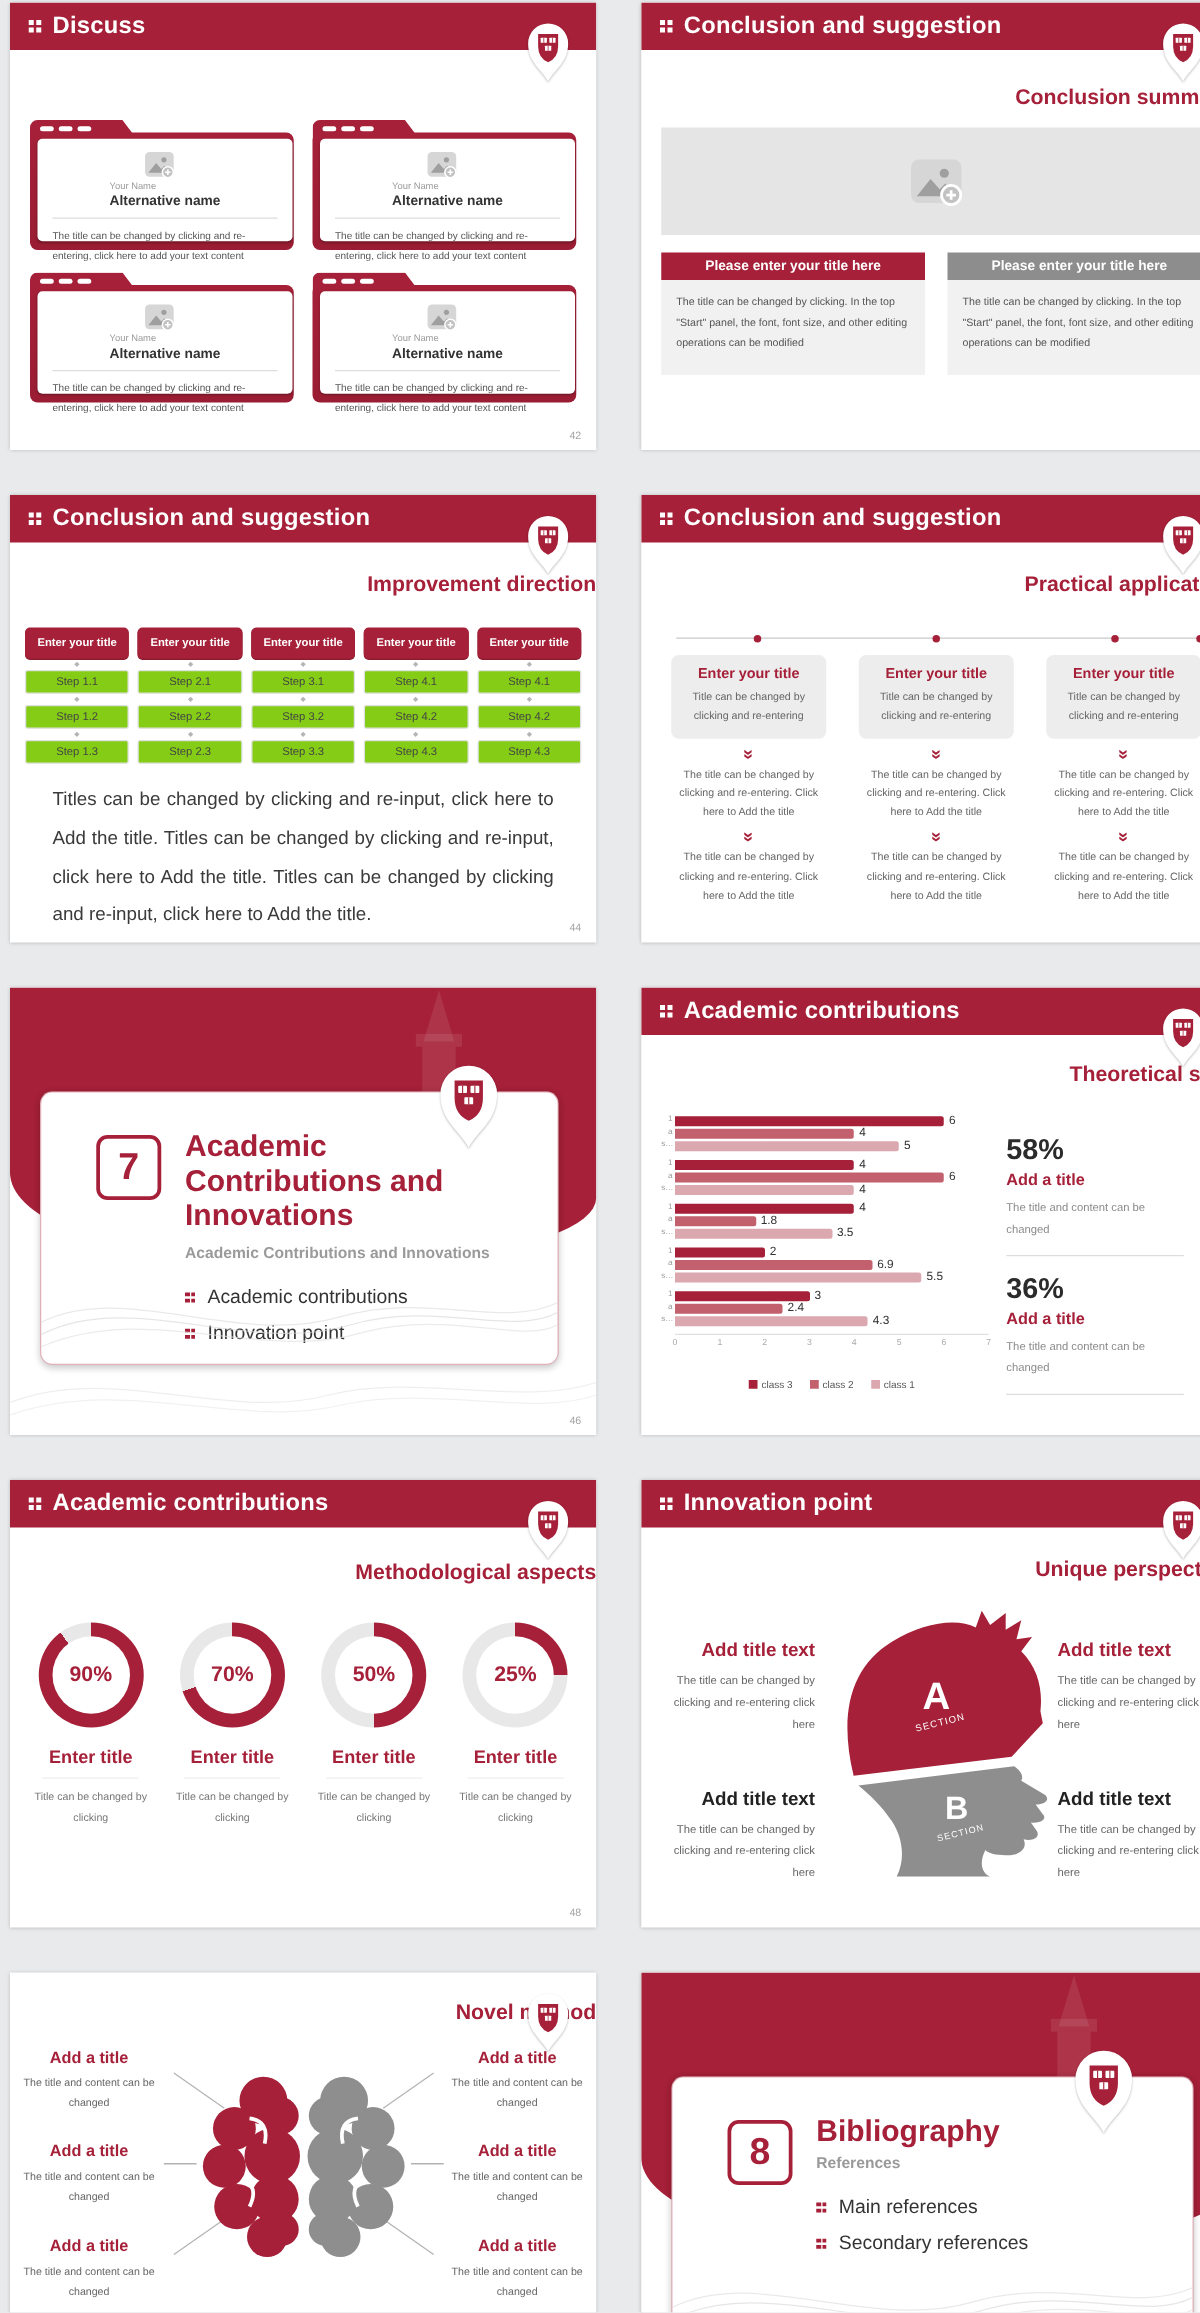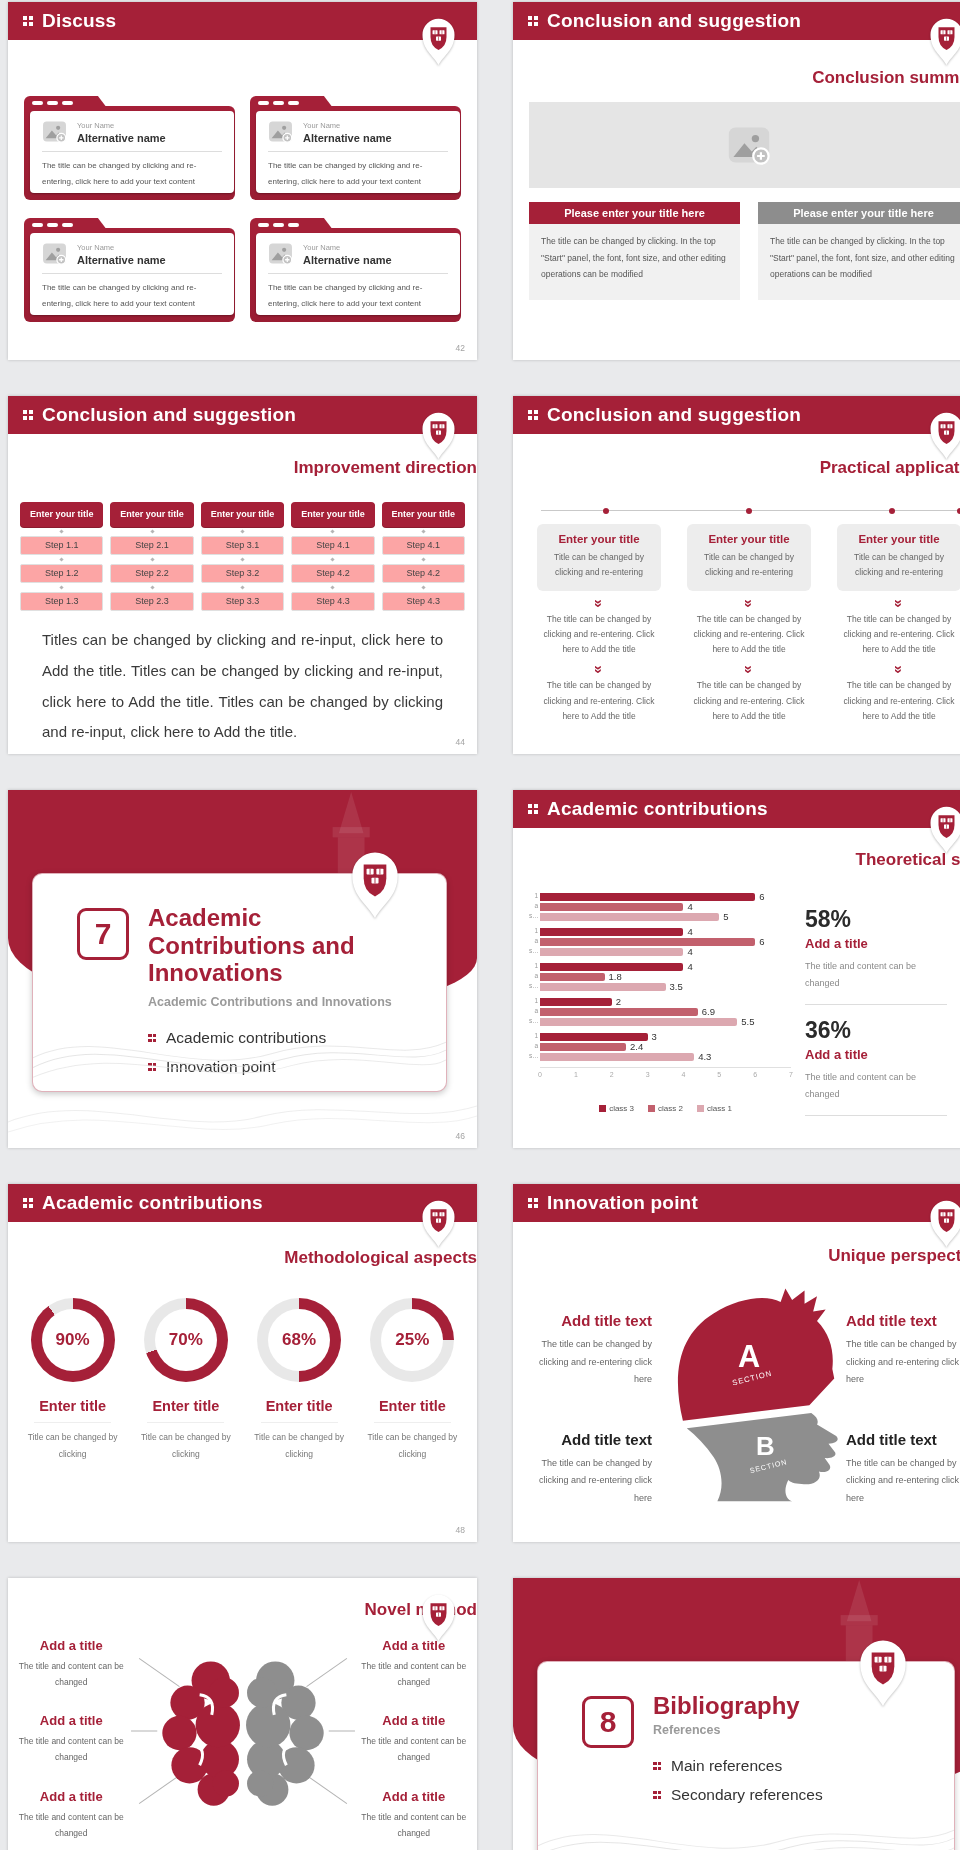--- a/index.html
+++ b/index.html
@@ -26,39 +26,39 @@
   
   .folders{display:grid;grid-template-columns:1fr 1fr;column-gap:15px;row-gap:18px;margin:56px 16px 0;}
   .folder{position:relative;height:104px;}
   .fback{position:absolute;left:0;right:0;top:10px;bottom:0;background:linear-gradient(180deg,var(--crimson),#9A1D33);border-radius:6px;}
   .ftab{position:absolute;left:0;top:0;width:86px;height:16px;background:var(--crimson);
         border-radius:6px 4px 0 0;clip-path:polygon(0 0,86% 0,100% 100%,0 100%);}
   .ftab i{position:absolute;top:5px;width:11px;height:3.5px;background:#fff;border-radius:2px;display:block;}
   .ftab i:nth-child(1){left:8px}.ftab i:nth-child(2){left:23px}.ftab i:nth-child(3){left:38px}
   .fcard{position:absolute;left:6px;right:1px;top:15px;bottom:7px;background:#fff;border-radius:4px;
          box-shadow:0 1px 2px rgba(0,0,0,.3);padding:8px 12px 0;}
-  .frow{display:flex;align-items:flex-end;}
+  .frow{display:flex;align-items:center;flex-direction:column;}
   .frow svg{flex:none;margin-right:10px;}
   .fname{font-size:7.5px;color:#9a9a9a;}
   .falt{font-size:11px;font-weight:bold;color:#333;margin-top:2px;}
   .fdiv{border-top:1px solid #ddd;margin:7px 0 6px;}
   .fbody{font-size:8px;color:#555;line-height:1.95;}
   
   .ph-box{margin:14px 16px 0;height:86px;background:#E5E5E5;display:flex;align-items:center;justify-content:center;}
   .panels{display:grid;grid-template-columns:1fr 1fr;column-gap:18px;margin:14px 16px 0;}
   .phead{height:22px;line-height:22px;text-align:center;color:#fff;font-weight:bold;font-size:11px;}
   .phead.red{background:var(--crimson);}
   .phead.gray{background:#8D8D8D;}
   .pbody{background:#F1F1F1;padding:9px 12px;font-size:8.5px;color:#555;line-height:1.95;min-height:58px;}
   
   .stepcols{display:grid;grid-template-columns:repeat(5,1fr);column-gap:7px;margin:24px 12px 0;}
   .sbtn{background:var(--crimson);color:#fff;font-weight:bold;font-size:9px;text-align:center;
         height:25px;line-height:25px;border-radius:4px;box-shadow:0 1px 0 var(--crimson-dark);}
   .sdia{width:3px;height:3px;background:#b5b5b5;transform:rotate(45deg);margin:3px auto;display:block;}
-  .sbox{background:#fca5a5;border:1px solid #E0E0E0;border-radius:2px;font-size:9px;color:#444;
+  .sbox{background:#84cc16;border:1px solid #E0E0E0;border-radius:2px;font-size:9px;color:#444;
         height:17px;line-height:17px;text-align:center;}
   .para{margin:14px 34px 0;font-size:15px;color:#3a3a3a;line-height:2.05;text-align:justify;}
   
   .timeline{position:relative;margin:28px 22px 0;height:10px;}
   .tline{position:absolute;top:4px;left:6px;right:0;border-top:1px solid #C9C9C9;}
   .tdot{position:absolute;top:1.5px;width:6px;height:6px;border-radius:50%;background:var(--crimson);}
   .practcols{display:grid;grid-template-columns:repeat(3,1fr);column-gap:26px;padding:0 24px;margin-top:8px;}
   .pcard{background:#EDEDED;border-radius:6px;padding:9px 8px 10px;text-align:center;}
   .pctitle{color:var(--crimson);font-weight:bold;font-size:11.5px;}
   .pcsub{font-size:8.5px;color:#666;line-height:1.8;margin-top:5px;}
@@ -685,21 +685,21 @@
           <div class="dcol">
             <div class="donut" style="background:conic-gradient(#A52038 0 70%, #E8E8E8 70% 100%)">
               <span>70%</span>
             </div>
             <div class="dtitle">Enter title</div>
             <div class="ddiv"></div>
             <div class="dbody">Title can be changed by clicking</div>
           </div>
           <div class="dcol">
             <div class="donut" style="background:conic-gradient(#A52038 0 50%, #E8E8E8 50% 100%)">
-              <span>68%</span>
+              <span>50%</span>
             </div>
             <div class="dtitle">Enter title</div>
             <div class="ddiv"></div>
             <div class="dbody">Title can be changed by clicking</div>
           </div>
           <div class="dcol">
             <div class="donut" style="background:conic-gradient(#A52038 0 25%, #E8E8E8 25% 100%)">
               <span>25%</span>
             </div>
             <div class="dtitle">Enter title</div>

